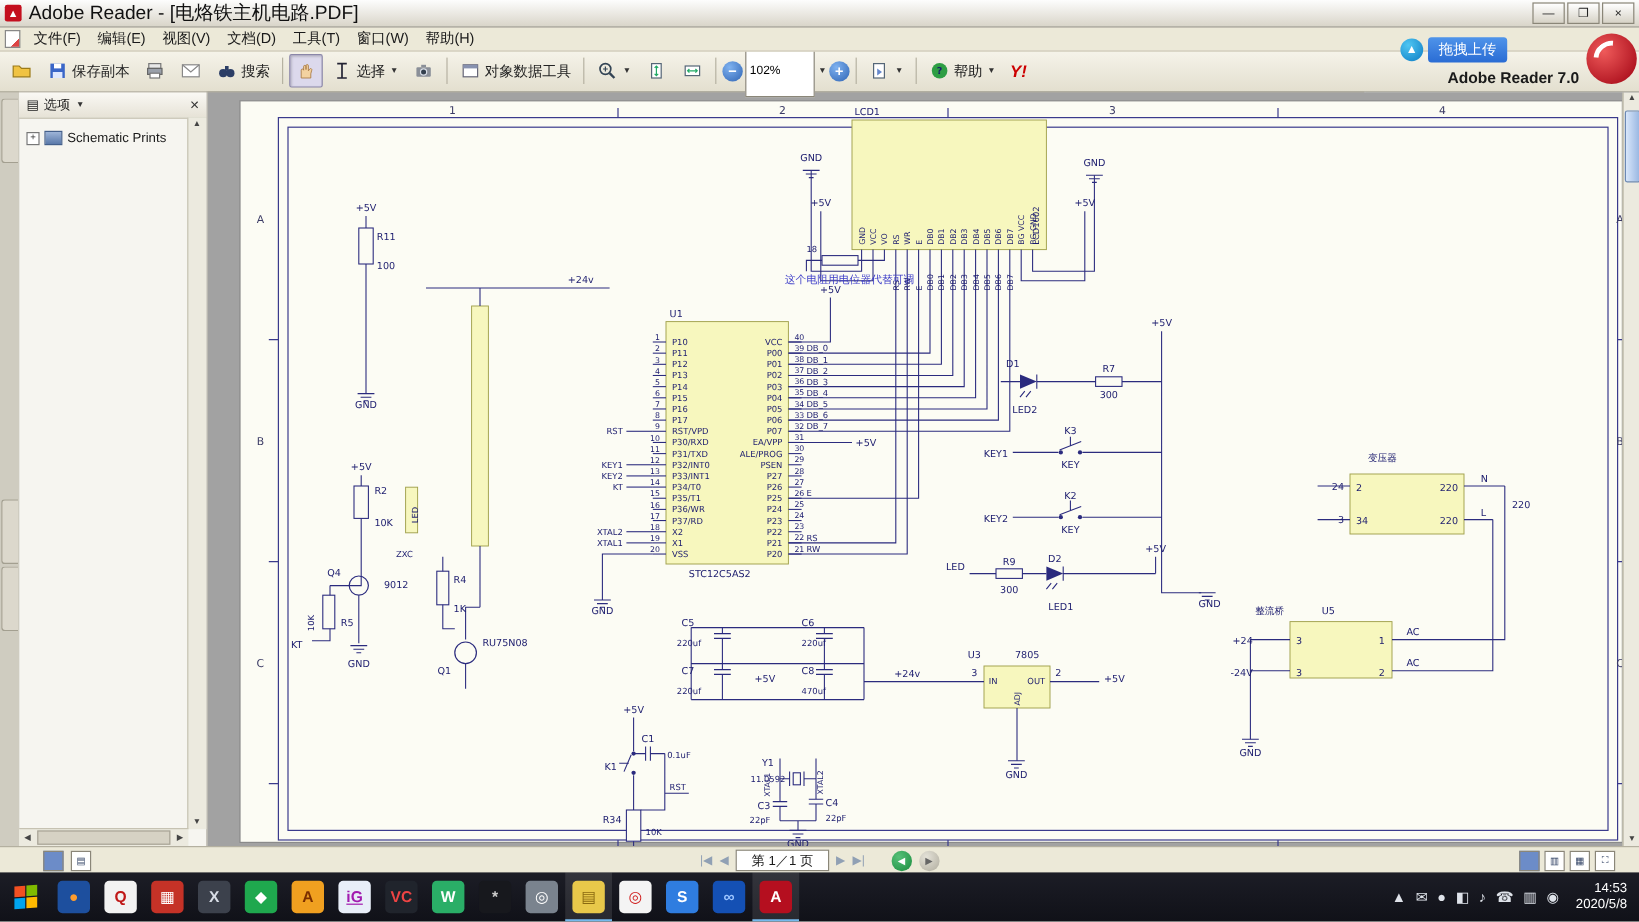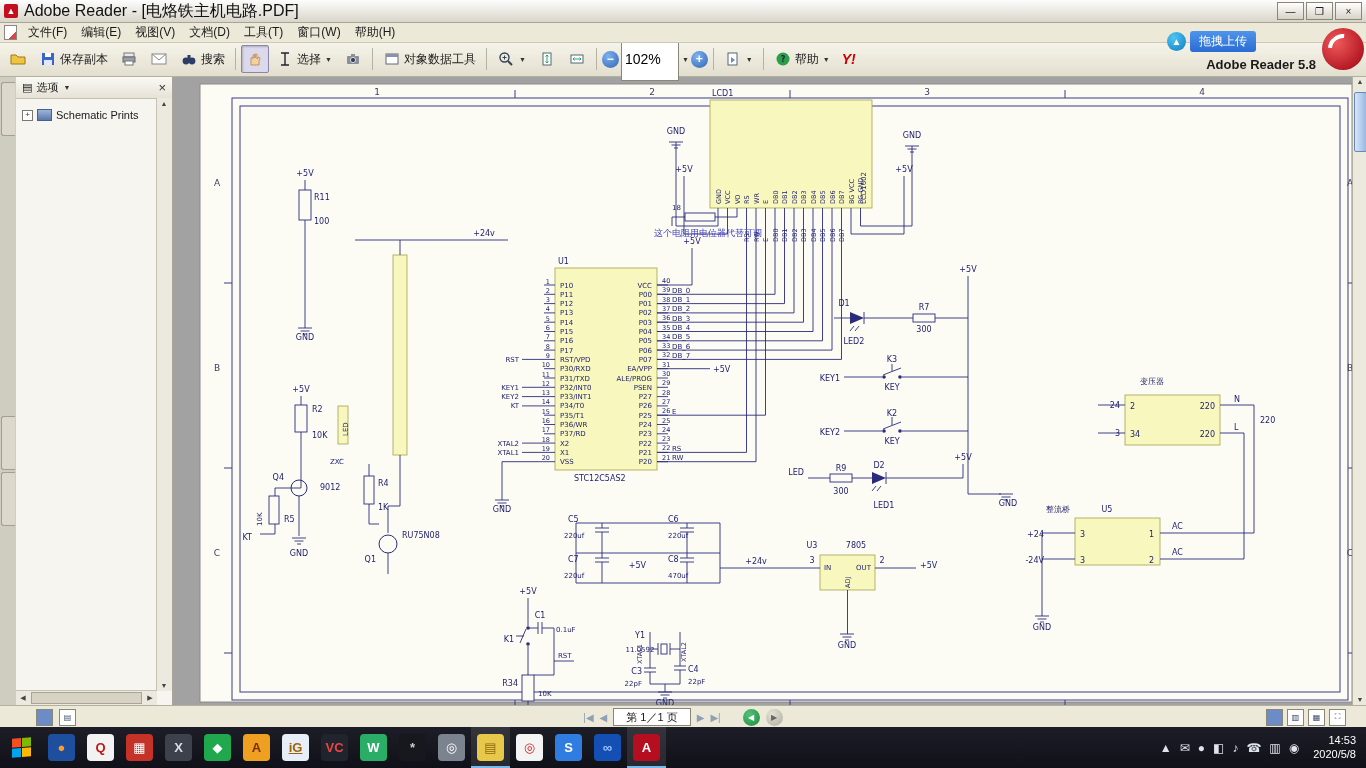--- a/index.html
+++ b/index.html
@@ -17,21 +17,21 @@
   .menubar{position:absolute;top:22px;left:0;right:0;height:20px;background:#ece9d8;border-bottom:1px solid #cdc9b8;
            display:flex;align-items:center;padding-left:4px;z-index:29}
   .docico{width:11px;height:13px;background:linear-gradient(135deg,#fff 70%,#d44 70%);border:1px solid #888;margin-right:4px}
   .menu-item{padding:2px 7px;cursor:default}
   .toolbar{position:absolute;top:42px;left:0;right:0;height:34px;background:linear-gradient(#f6f4ea,#e3dfcf);
            border-bottom:1px solid #b4b0a0;display:flex;align-items:center;gap:2px;padding:0 4px;z-index:28}
   .tbtn{height:26px;display:flex;align-items:center;gap:3px;padding:0 4px;border:1px solid transparent;border-radius:2px}
   .tbtn.pressed{border:1px solid #8a86a8;background:#dcd9ec;box-shadow:inset 1px 1px 2px rgba(0,0,0,.2)}
   .sep{width:1px;height:22px;background:#b6b2a2;margin:0 3px}
   .caret{font-size:7px;color:#333;margin-left:1px}
-  .zoombox{width:50px;height:18px;background:#fff;border:1px solid #8a8678;font-size:14px;padding:12px 3px;font-family:inherit}
+  .zoombox{width:50px;height:18px;background:#fff;border:1px solid #8a8678;font-size:10px;padding:12px 3px;font-family:inherit}
   .circlebtn{width:17px;height:17px;border-radius:50%;background:radial-gradient(circle at 35% 30%,#7fb2f0,#2f64b4);
              color:#fff;display:flex;align-items:center;justify-content:center;font-size:12px;font-weight:bold}
   .ybtn{color:#c00;font-weight:bold;font-style:italic;font-size:14px}
   .brandpanel{position:absolute;top:27px;right:0;width:228px;height:49px;z-index:27;
               background:linear-gradient(#fafafa,#dfe3ea);border-left:1px solid #b8c0cc;border-bottom:1px solid #b8c0cc}
   .upload{position:absolute;top:31px;right:110px;display:flex;align-items:center;gap:4px;z-index:31}
   .upload-ico{width:19px;height:19px;border-radius:50%;background:radial-gradient(circle at 35% 30%,#4fc6f2,#0d7cc4);
               color:#fff;font-size:10px;display:flex;align-items:center;justify-content:center}
   .upload-pill{background:linear-gradient(#4f94ea,#2a6cd4);color:#fff;border-radius:3px;padding:2px 9px;font-size:12px}
   .brand{position:absolute;top:57px;right:50px;font-weight:bold;font-size:13px;color:#1a1a1a;z-index:31}
@@ -262,21 +262,21 @@
   <span class="tbtn">
       <span class="ybtn">Y!</span>
     </span>
 </div>
 
 <div class="brandpanel"></div>
 <div class="upload">
   <span class="upload-ico">▲</span>
   <span class="upload-pill">拖拽上传</span>
 </div>
-<div class="brand">Adobe Reader 5.8</div>
+<div class="brand">Adobe Reader 7.0</div>
 <div class="swirl">
     <i></i>
   </div>
 
 <div class="rail">
   <div class="rail-tab" style="top:6px"></div>
   <div class="rail-tab" style="top:340px"></div>
   <div class="rail-tab" style="top:396px"></div>
 </div>
 
@@ -693,21 +693,21 @@
       <div class="tapp">
         <div class="tico" style="background: rgb(60, 65, 76); color: rgb(216, 221, 230);">X</div>
       </div>
       <div class="tapp">
         <div class="tico" style="background: rgb(31, 168, 78); color: rgb(255, 255, 255);">◆</div>
       </div>
       <div class="tapp">
         <div class="tico" style="background: rgb(240, 160, 32); color: rgb(122, 46, 0);">A</div>
       </div>
       <div class="tapp">
-        <div class="tico" style="background: rgb(232, 238, 248); color: #a16207; text-decoration: underline;">iG</div>
+        <div class="tico" style="background: rgb(232, 238, 248); color: #a21caf; text-decoration: underline;">iG</div>
       </div>
       <div class="tapp">
         <div class="tico" style="background: rgb(32, 36, 44); color: #ef4444;">VC</div>
       </div>
       <div class="tapp">
         <div class="tico" style="background: rgb(42, 174, 103); color: rgb(255, 255, 255);">W</div>
       </div>
       <div class="tapp">
         <div class="tico" style="background: rgb(23, 24, 29); color: rgb(204, 204, 204);">*</div>
       </div>

